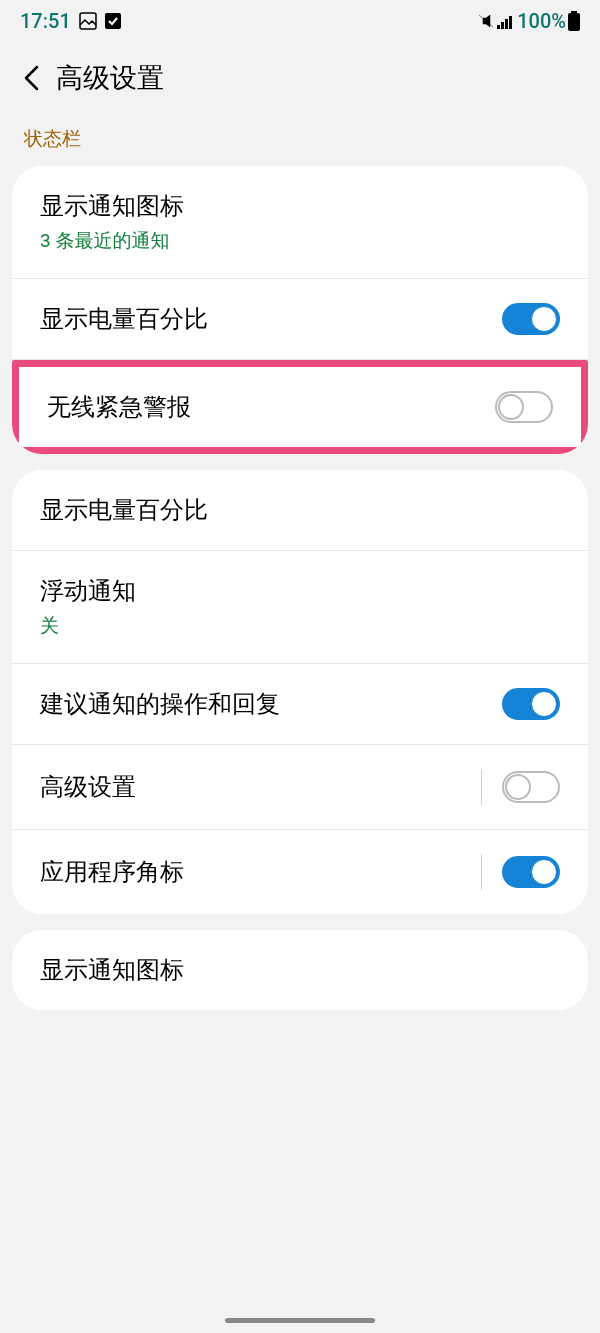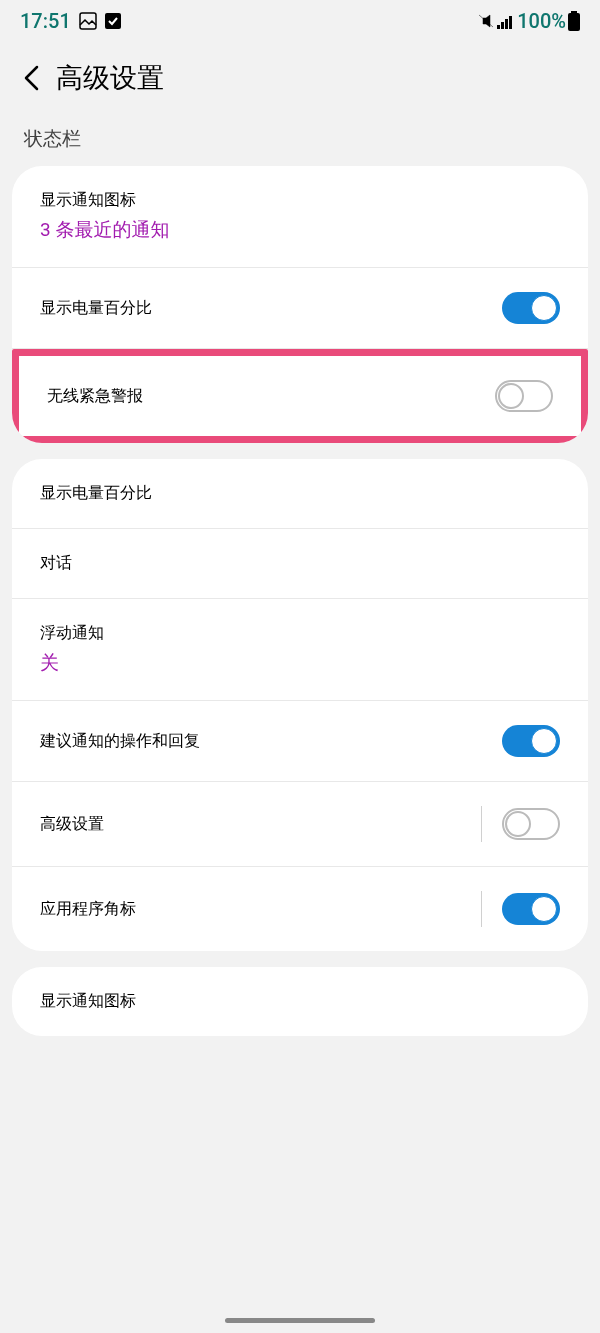--- a/index.html
+++ b/index.html
@@ -53,21 +53,21 @@
       justify-content: center;
     }
     .header-title {
       font-size: 27px;
       font-weight: 400;
       color: #000;
     }
     .section-label {
       padding: 0 24px 14px;
       font-size: 19px;
-      color: #404040;
+      color: #a16207;
     }
     .card {
       background: #fff;
       border-radius: 30px;
       margin: 0 12px 16px;
       overflow: hidden;
     }
     .row {
       padding: 24px 28px;
       display: flex;
@@ -77,27 +77,27 @@
     }
     .row-divider {
       border-bottom: 1px solid #e8e8e8;
     }
     .row-content {
       display: flex;
       flex-direction: column;
       gap: 6px;
     }
     .row-title {
-      font-size: 16px;
+      font-size: 24px;
       color: #000;
       font-weight: 400;
     }
     .row-subtitle {
       font-size: 19px;
-      color: #a21caf;
+      color: #15803d;
     }
     .toggle {
       width: 58px;
       height: 32px;
       border-radius: 16px;
       position: relative;
       flex-shrink: 0;
     }
     .toggle-on {
       background: #1584d6;
@@ -225,23 +225,20 @@
       </div>
     </div>
   </div>
 </div>
 
 <div class="card">
   <div class="row row-divider">
     <div class="row-title">显示电量百分比</div>
   </div>
   <div class="row row-divider">
-    <div class="row-title">对话</div>
-  </div>
-  <div class="row row-divider">
     <div class="row-content">
       <div class="row-title">浮动通知</div>
       <div class="row-subtitle">关</div>
     </div>
   </div>
   <div class="row row-divider">
     <div class="row-title">建议通知的操作和回复</div>
     <div class="toggle toggle-on">
       <div class="toggle-knob"></div>
     </div>

